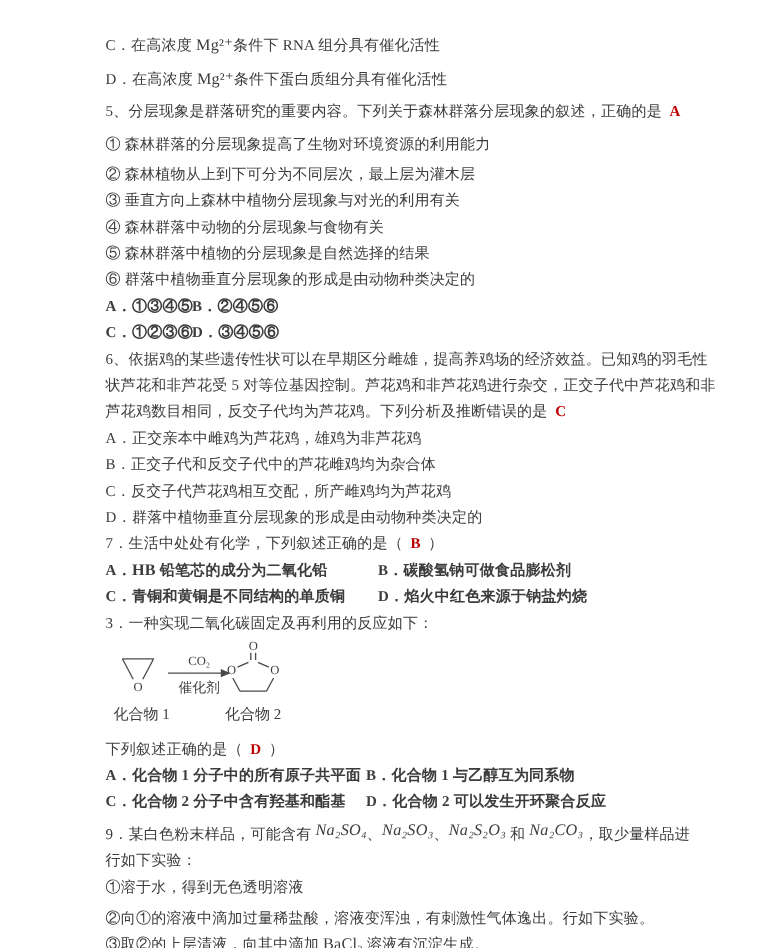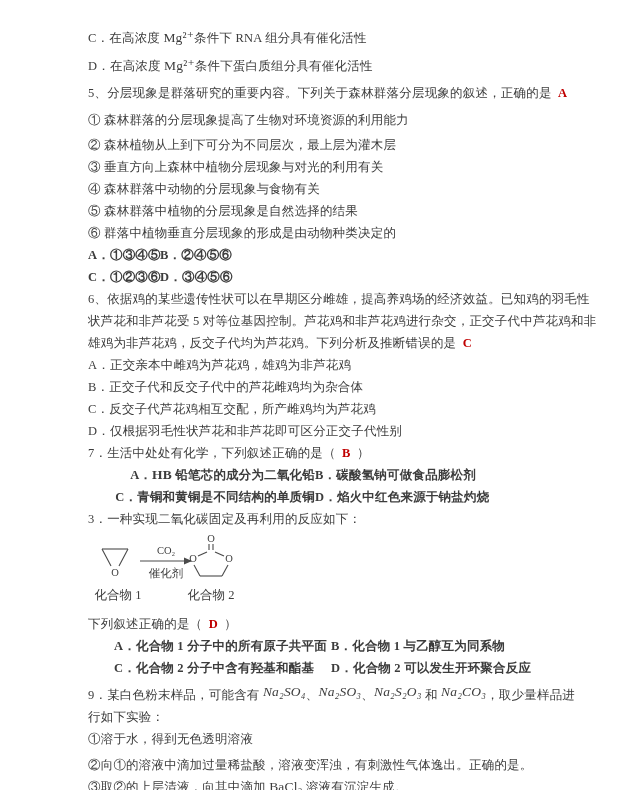--- a/index.html
+++ b/index.html
@@ -11,22 +11,22 @@
   }
   .content { padding:24px 0 0 88px; }
   .line {
     font-size:12.5px; line-height:22px; white-space:nowrap;
     letter-spacing:0.2px;
   }
   .line.lg { line-height:27px; }
   .row { display:flex; }
   .cell { white-space:nowrap;font-weight:bold; }
   .w72  { width:72px; }
-  .w227 { width:227px;text-align:right; }
-  .w217 { width:217px;margin-left:26px; }
+  .w227 { width:227px; }
+  .w217 { width:217px; }
   .formula {
     font-family:"Liberation Serif","DejaVu Serif",serif;
     font-size:13.5px;
   }
   .raisedf .formula { position:relative; top:-3px;font-style:italic; }
   .ans {
     color:#c00000; font-weight:bold; margin:0 3px;
     font-size:12.5px;
   }
   .mt5 { margin-top:5px; }
@@ -60,25 +60,25 @@
     </div>
     <div class="row line">
       <span class="cell w72">C．①②③⑥</span>
       <span class="cell">D．③④⑤⑥</span>
     </div>
   </div>
 
   <div>
     <div class="line">6、依据鸡的某些遗传性状可以在早期区分雌雄，提高养鸡场的经济效益。已知鸡的羽毛性</div>
     <div class="line">状芦花和非芦花受 5 对等位基因控制。芦花鸡和非芦花鸡进行杂交，正交子代中芦花鸡和非</div>
-    <div class="line"><span>雄鸡为非芦花鸡，反交子代均为芦花鸡。下列分析及推断错误的是 </span><span class="ans">C</span></div>
+    <div class="line"><span>芦花鸡数目相同，反交子代均为芦花鸡。下列分析及推断错误的是 </span><span class="ans">C</span></div>
     <div class="line">A．正交亲本中雌鸡为芦花鸡，雄鸡为非芦花鸡</div>
     <div class="line">B．正交子代和反交子代中的芦花雌鸡均为杂合体</div>
     <div class="line">C．反交子代芦花鸡相互交配，所产雌鸡均为芦花鸡</div>
-    <div class="line">D．仅根据羽毛性状芦花和非芦花即可区分正交子代性别</div>
+    <div class="line">D．群落中植物垂直分层现象的形成是由动物种类决定的</div>
   </div>
 
   <div>
     <div class="line"><span>7．生活中处处有化学，下列叙述正确的是（ </span><span class="ans">B</span><span> ）</span></div>
     <div class="row line">
       <span class="cell w227"><span>A．</span><span class="formula">HB</span><span> 铅笔芯的成分为二氧化铅</span></span>
       <span class="cell">B．碳酸氢钠可做食品膨松剂</span>
     </div>
     <div class="row line">
       <span class="cell w227">C．青铜和黄铜是不同结构的单质铜</span>
@@ -132,17 +132,17 @@
     <div class="row line">
       <span class="cell w217">C．化合物 2 分子中含有羟基和酯基</span>
       <span class="cell">D．化合物 2 可以发生开环聚合反应</span>
     </div>
   </div>
 
   <div>
     <div class="line mt5 raisedf"><span>9．某白色粉末样品，可能含有 </span><span class="formula">Na₂SO₄</span><span>、</span><span class="formula">Na₂SO₃</span><span>、</span><span class="formula">Na₂S₂O₃</span><span> 和 </span><span class="formula">Na₂CO₃</span><span>，取少量样品进</span></div>
     <div class="line">行如下实验：</div>
     <div class="line">①溶于水，得到无色透明溶液</div>
-    <div class="line mt4">②向①的溶液中滴加过量稀盐酸，溶液变浑浊，有刺激性气体逸出。正确的是。</div>
+    <div class="line mt4">②向①的溶液中滴加过量稀盐酸，溶液变浑浊，有刺激性气体逸出。行如下实验。</div>
     <div class="line"><span>③取②的上层清液，向其中滴加 </span><span class="formula">BaCl₂</span><span> 溶液有沉淀生成。</span></div>
   </div>
 
 </div>
 
 </body></html>

